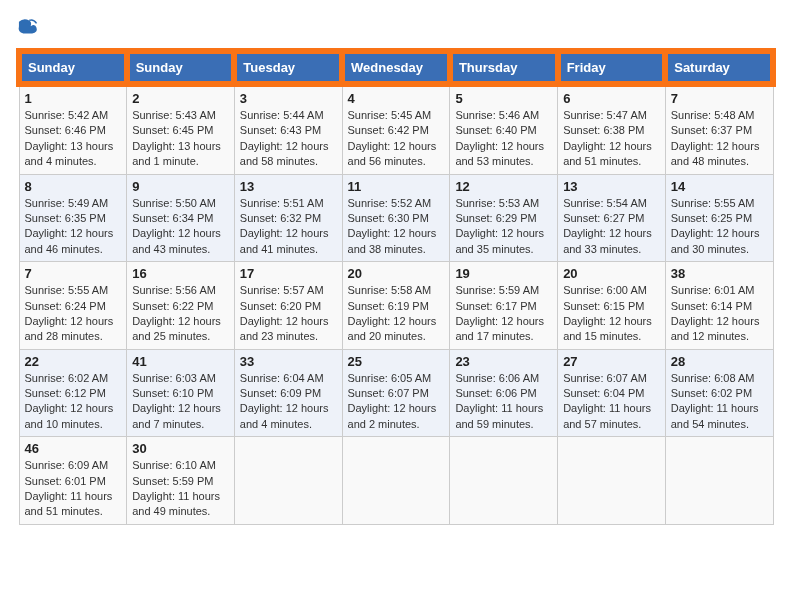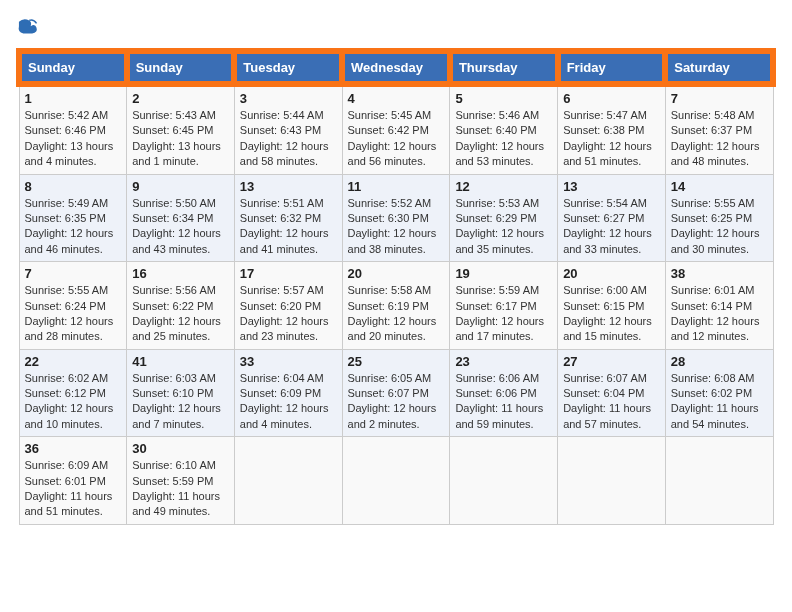--- a/index.html
+++ b/index.html
@@ -332,21 +332,21 @@
           <span class="day-num">28</span>
           <div class="day-info">
             Sunrise: 6:08 AM<br>
             Sunset: 6:02 PM<br>
             Daylight: 11 hours and 54 minutes.
           </div>
         </td>
       </tr>
       <tr>
         <td>
-          <span class="day-num">36</span>
+          <span class="day-num">46</span>
           <div class="day-info">
             Sunrise: 6:09 AM<br>
             Sunset: 6:01 PM<br>
             Daylight: 11 hours and 51 minutes.
           </div>
         </td>
         <td>
           <span class="day-num">30</span>
           <div class="day-info">
             Sunrise: 6:10 AM<br>

